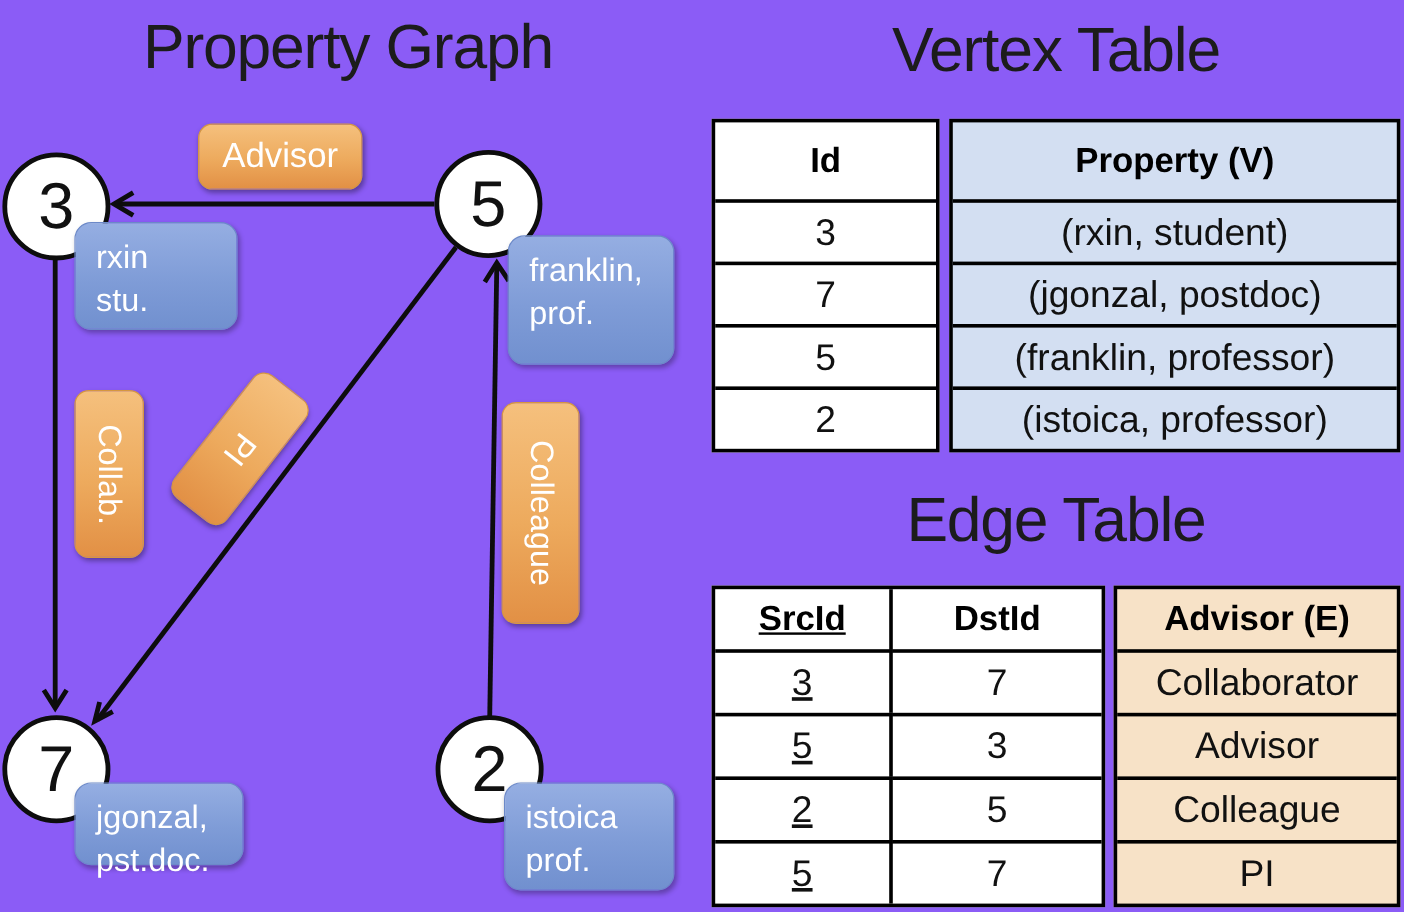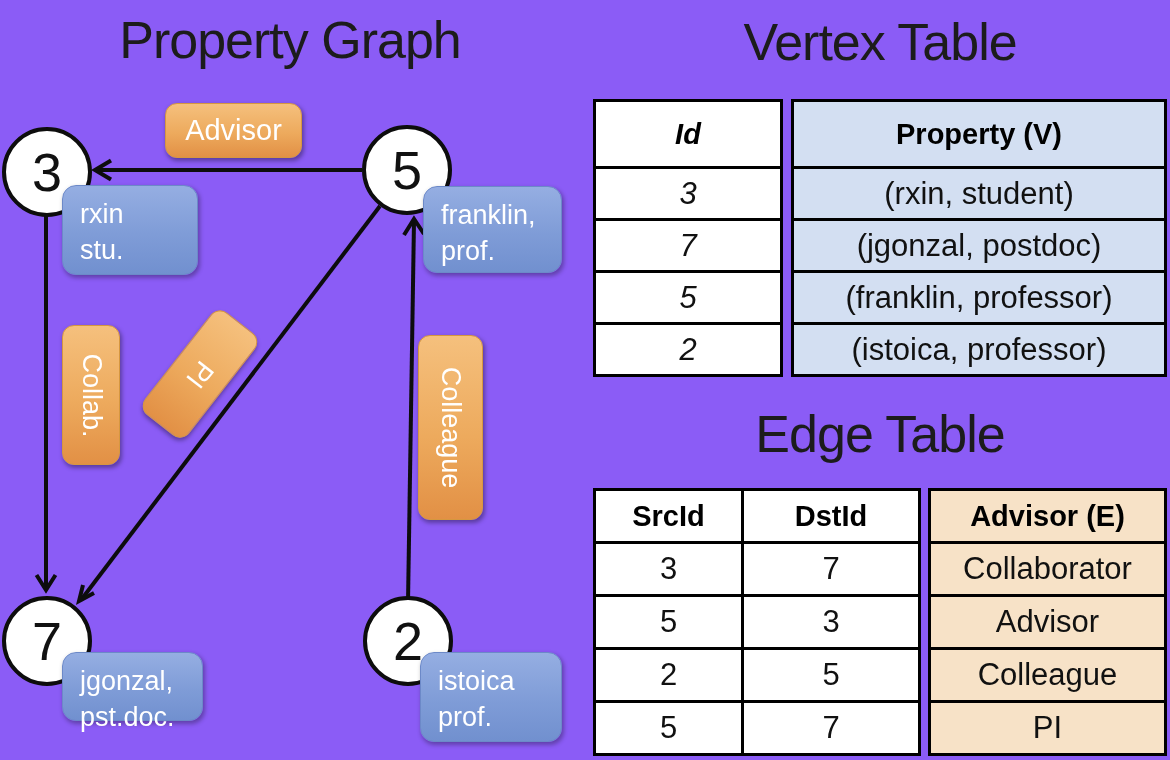--- a/index.html
+++ b/index.html
@@ -44,46 +44,46 @@
   .pi{ left:172px; top:309px; width:56px; height:130px; transform:rotate(38deg); }
 
   .nprop{
     position:absolute; z-index:4; box-sizing:border-box;
     background:linear-gradient(180deg,#95aee2 0%,#7f9cd7 55%,#7190cf 100%);
     border:1px solid #6c89c8; border-radius:14px;
     box-shadow:1.5px 2.5px 4px rgba(0,0,0,0.3);
     color:#fff; font-size:27px; line-height:36px; padding:10px 0 0 17px;
   }
   .rxin{ left:62px; top:185px; width:136px; height:90px; }
-  .franklin{ left:423px; top:186px; width:139px; height:87px; }
+  .franklin{ left:423px; top:196px; width:139px; height:108px; }
   .jgonzal{ left:62px; top:652px; width:141px; height:69px; }
   .istoica{ left:420px; top:652px; width:142px; height:90px; }
 
   
   .tbl{ position:absolute; display:flex; }
   .vtbl{ left:593px; top:99px; width:574px; }
   .etbl{ left:593px; top:488px; width:574px; }
   .box{ border:3px solid #000; box-sizing:border-box; background:#fff; }
-  .idbox{ width:190px; margin-right:8px;font-style:italic; }
+  .idbox{ width:190px; margin-right:8px; }
   .vpropbox{ flex:1; background:#d3dff2; }
   .idsbox{ width:328px; margin-right:7px; display:grid; grid-template-columns:148px 1fr; }
   .epropbox{ flex:1; background:#f7e2c7; }
   .hcell{
     display:flex; align-items:center; justify-content:center;
     font-weight:bold; font-size:29px; color:#000;
   }
   .dcell{
     display:flex; align-items:center; justify-content:center;
     font-size:31px; color:#111; border-top:3px solid #000;
   }
   .vtbl .hcell{ height:64px; }
   .vtbl .dcell{ height:49px; }
   .etbl .hcell{ height:50px; }
   .etbl .dcell{ height:50px; }
-  .rb{ border-right:3px solid #000; }
+  .rb{ border-right:3px solid #000;text-decoration:underline; }
 </style>
 </head>
 <body>
 
 <div class="stage">
 
   <div class="big-title graph-title">Property Graph</div>
 
   <svg class="edges-svg" width="580" height="760" viewBox="0 0 580 760">
     <g stroke="#0d0d0d" stroke-width="4" fill="none">

